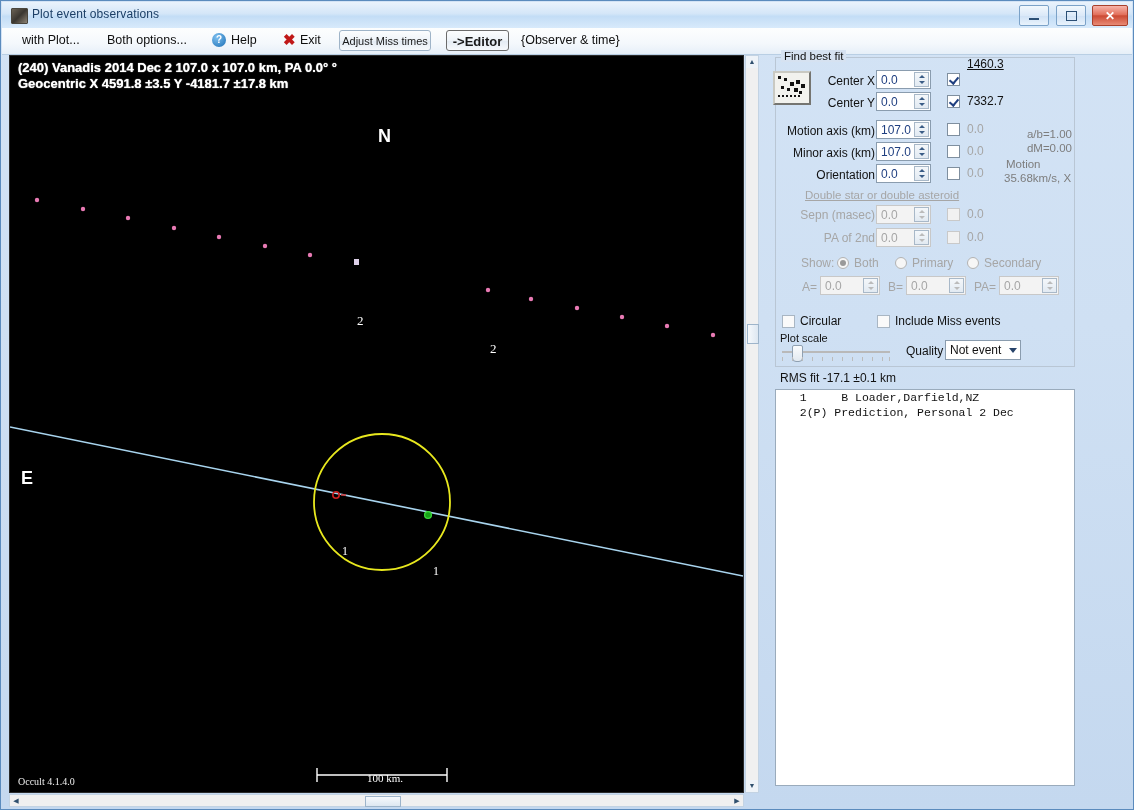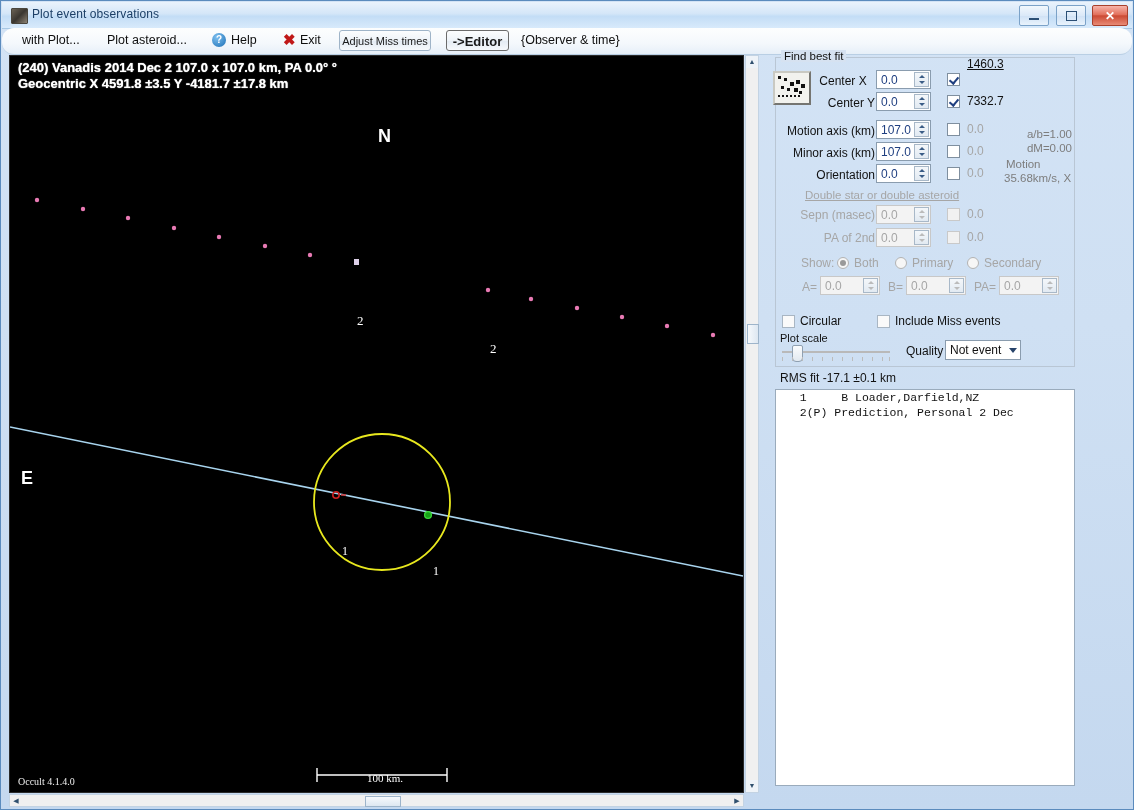--- a/index.html
+++ b/index.html
@@ -43,21 +43,20 @@
     font-size:10px;color:#1f3c5c;line-height:1;}
   .wbtn.close .g{color:#fff;font-size:12px;font-weight:bold;}
   .wbtn .minbar{position:absolute;left:9px;top:12px;width:10px;height:2px;background:#2b4f75;}
   .wbtn .maxsq{position:absolute;left:9px;top:5px;width:9px;height:8px;border:1px solid #2b4f75;}
 
   
   .toolbar{
     position:absolute;left:1px;top:27px;width:1130px;height:26px;
     background:linear-gradient(180deg,#fdfefe 0%,#f4f8fc 60%,#e6eff8 100%);
     border-bottom:1px solid #b9cfe4;
-    border-radius:12px;
   }
   .tb-item{position:absolute;top:5px;font-size:12.5px;color:#0f0f0f;white-space:nowrap;cursor:default;}
   .tb-btn{
     position:absolute;top:2px;height:21px;
     background:linear-gradient(180deg,#fcfdfe 0%,#eef3f8 50%,#e3ebf3 51%,#f6f9fc 100%);
     border:1px solid #9fb4c8;border-radius:3px;
     font-size:11px;color:#1a1a1a;text-align:center;line-height:21px;
     box-sizing:border-box;
   }
   .tb-btn.strong{font-weight:bold;font-size:13px;border-color:#6b6b6b;}
@@ -218,21 +217,21 @@
     <div class="title-text">Plot event observations</div>
     <div class="winbtns">
       <span class="wbtn"><i class="minbar"></i></span>
       <span class="wbtn"><i class="maxsq"></i></span>
       <span class="wbtn close"><span class="g">✕</span></span>
     </div>
   </div>
 
   <div class="toolbar">
     <div class="tb-item" style="left:20px">with Plot...</div>
-    <div class="tb-item" style="left:105px">Plot asteroid...</div>
+    <div class="tb-item" style="left:105px">Both options...</div>
     <div class="help-icon" style="left:210px">?</div>
     <div class="tb-item" style="left:229px">Help</div>
     <div class="exit-x" style="left:281px">✖</div>
     <div class="tb-item" style="left:298px">Exit</div>
     <div class="tb-btn" style="left:337px;width:92px">Adjust Miss times</div>
     <div class="tb-btn strong" style="left:444px;width:63px">-&gt;Editor</div>
     <div class="tb-item" style="left:519px">{Observer &amp; time}</div>
   </div>
 
   <div class="plotwrap">
@@ -319,21 +318,21 @@
         <rect x="3" y="22" width="2" height="2"></rect>
           <rect x="7" y="22" width="2" height="2"></rect>
         <rect x="11" y="22" width="2" height="2"></rect>
           <rect x="15" y="22" width="2" height="2"></rect>
         <rect x="19" y="22" width="2" height="2"></rect>
           <rect x="23" y="22" width="2" height="2"></rect>
       </g>
     </svg>
   </div>
 
-  <div class="lbl" style="left:810px;top:73px;width:64px;text-align:center;">Center X</div>
+  <div class="lbl" style="left:810px;top:73px;width:64px;">Center X</div>
   <div class="spin" style="left:875px;top:69px;width:55px;">
     <span class="val">0.0</span>
     <span class="btns"></span>
   </div>
   <div class="cb on" style="left:946px;top:72px;"></div>
   <div class="sideval" style="left:966px;top:56px;text-decoration:underline;">1460.3</div>
 
   <div class="lbl" style="left:810px;top:95px;width:64px;">Center Y</div>
   <div class="spin" style="left:875px;top:91px;width:55px;">
     <span class="val">0.0</span>

